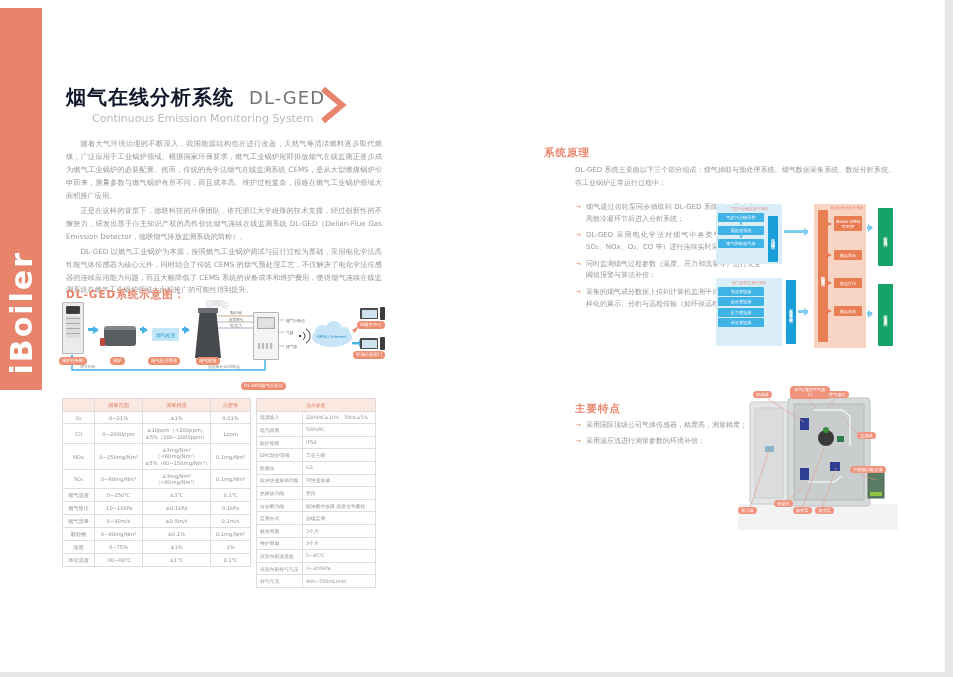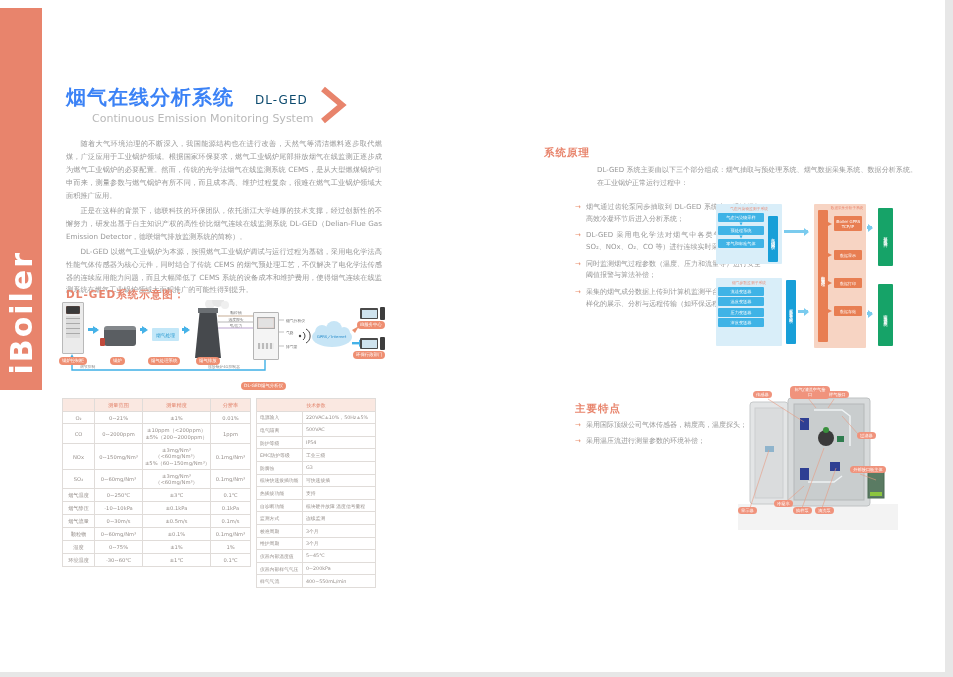--- a/index.html
+++ b/index.html
@@ -5,22 +5,22 @@
   html,body{margin:0;padding:0;background:#e7e7e7;font-family:"DejaVu Sans",sans-serif;}
   .page{position:relative;width:945px;height:672px;background:#fff;overflow:hidden;}
 
   
   .brand-tab{position:absolute;left:0;top:8px;width:42px;height:382px;background:#E8846C;
     display:flex;align-items:flex-end;justify-content:center;padding-bottom:16px;box-sizing:border-box;}
   .brand-text{writing-mode:vertical-rl;transform:rotate(180deg);color:#fff;font-size:30px;font-weight:bold;letter-spacing:2px;}
 
   
   .title-row{position:absolute;left:66px;top:84px;white-space:nowrap;}
-  .title-cn{font-size:20px;font-weight:bold;color:#3b82f6;letter-spacing:1px;}
-  .title-model{font-size:12px;color:#0c4a6e;margin-left:16px;letter-spacing:1px;}
+  .title-cn{font-size:20px;font-weight:bold;color:#0f172a;letter-spacing:1px;}
+  .title-model{font-size:18px;color:#737373;margin-left:10px;letter-spacing:1px;}
   .subtitle{position:absolute;left:67px;top:112px;font-size:11px;color:#b9b9b9;margin-left:25px;}
   .chevron{position:absolute;left:318px;top:84px;}
 
   
   .intro{position:absolute;left:66px;top:138px;width:316px;font-size:7.2px;color:#979797;line-height:1.8;text-align:justify;}
   .intro p{margin:0 0 2px 0;text-indent:2em;}
 
   .sec-h{position:absolute;font-size:10.5px;font-weight:bold;color:#E8846C;letter-spacing:1px;}
 
   
@@ -48,21 +48,21 @@
   
   table{border-collapse:collapse;}
   .spec-table{position:absolute;left:62px;top:398px;width:188px;font-size:5.2px;color:#97908c;table-layout:fixed;}
   .spec-table td,.spec-table th{border:1px solid #e0dcd9;padding:2.5px 2px;text-align:center;white-space:pre-line;font-weight:normal;}
   .spec-table th{background:#FAE8E1;color:#E2836B;}
   .tech-table{position:absolute;left:256px;top:398px;width:119px;font-size:4.8px;color:#97908c;table-layout:fixed;}
   .tech-table td{border:1px solid #e0dcd9;padding:2.8px 3px;text-align:left;white-space:pre-line;}
   .tech-table .tt-title{background:#FAE8E1;color:#E2836B;text-align:center;}
 
   
-  .principle-intro{position:absolute;left:597px;top:164px;width:320px;font-size:7px;color:#989898;line-height:1.8;text-align:justify;}
+  .principle-intro{position:absolute;left:575px;top:164px;width:320px;font-size:7px;color:#989898;line-height:1.8;text-align:justify;}
   .bullets{position:absolute;font-size:7px;color:#989898;line-height:1.7;}
   .bullet{margin-bottom:4.5px;padding-left:11px;position:relative;text-align:justify;}
   .bullet:before{content:"→";position:absolute;left:0;top:0;color:#E8906F;}
 
   
   .fd{position:absolute;left:716px;top:198px;width:180px;height:150px;font-family:"DejaVu Sans",sans-serif;}
   .fd *{box-sizing:border-box;}
   .fd-blue{position:absolute;background:#D9EEF9;border-radius:1px;}
   .fd-title{font-size:3.8px;color:#E8907D;text-align:center;padding-top:2px;white-space:nowrap;}
   .fd-bbox{width:46px;margin:1.5px 0 0 2px;background:#3FB3E6;color:#fff;font-size:4.2px;text-align:center;padding:2px 0;border-radius:1px;}
@@ -390,21 +390,21 @@
     <div class="fd-green vtext" style="top:86px;height:62px;">固定污染源监控系统</div>
 
     <div class="harrow" style="left:68px;top:32px;width:24px;"></div>
     <div class="harrow" style="left:82px;top:112px;width:10px;"></div>
     <div class="harrow" style="left:151px;top:28px;width:5px;"></div>
     <div class="harrow" style="left:151px;top:114px;width:5px;"></div>
   </div>
 
   <div class="sec-h" style="left:575px;top:402px;">主要特点</div>
   <div class="bullets" style="left:575px;top:420px;width:172px;">
-      <div class="bullet">采用国际顶级公司气体传感器，精度高，温度探头；</div>
+      <div class="bullet">采用国际顶级公司气体传感器，精度高，测量精度；</div>
       <div class="bullet">采用温压流进行测量参数的环境补偿；</div>
     </div>
 
   <div class="product">
     <svg width="160" height="144" style="position:absolute;left:0;top:0;z-index:1;">
       <rect x="0" y="118" width="160" height="26" fill="#f3f3f3"></rect>
       <g>
         <rect x="12" y="16" width="38" height="102" rx="3" fill="#e3e5e6" stroke="#c6c9ca"></rect>
         <rect x="17" y="22" width="28" height="90" fill="#dadcdd" stroke="#cbcecf"></rect>
         <rect x="27" y="60" width="9" height="6" fill="#8fb4cc"></rect>

